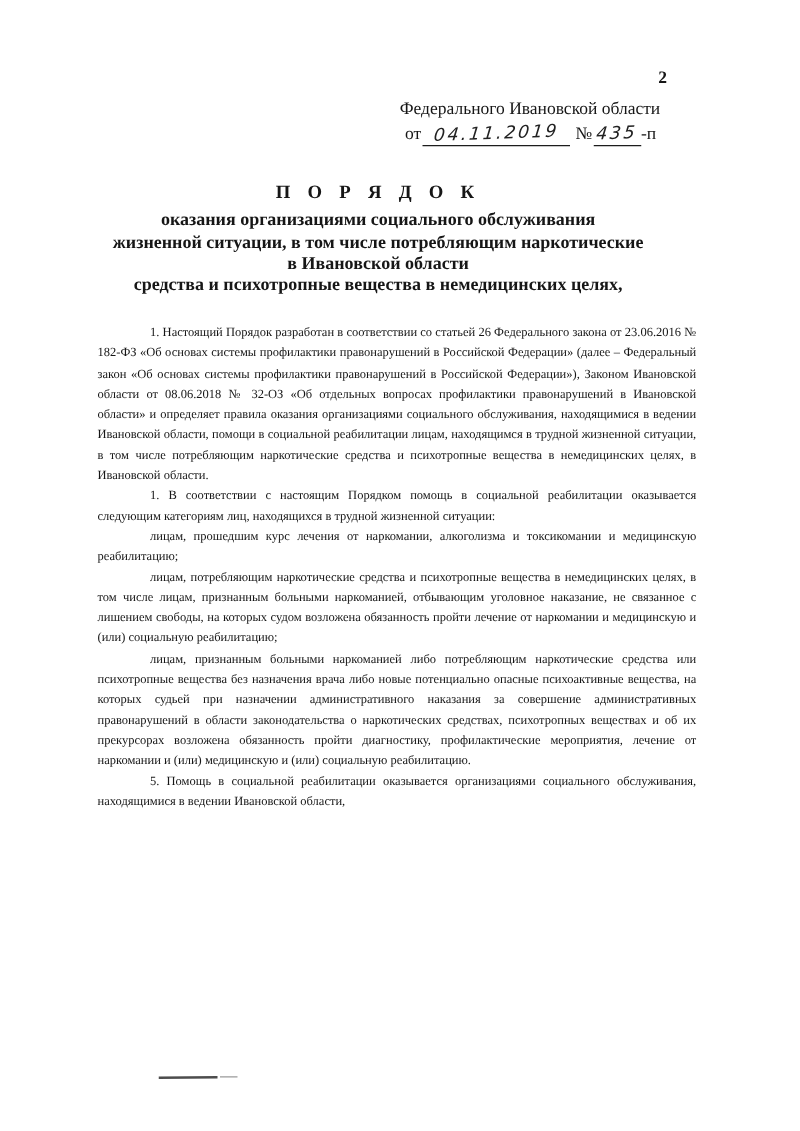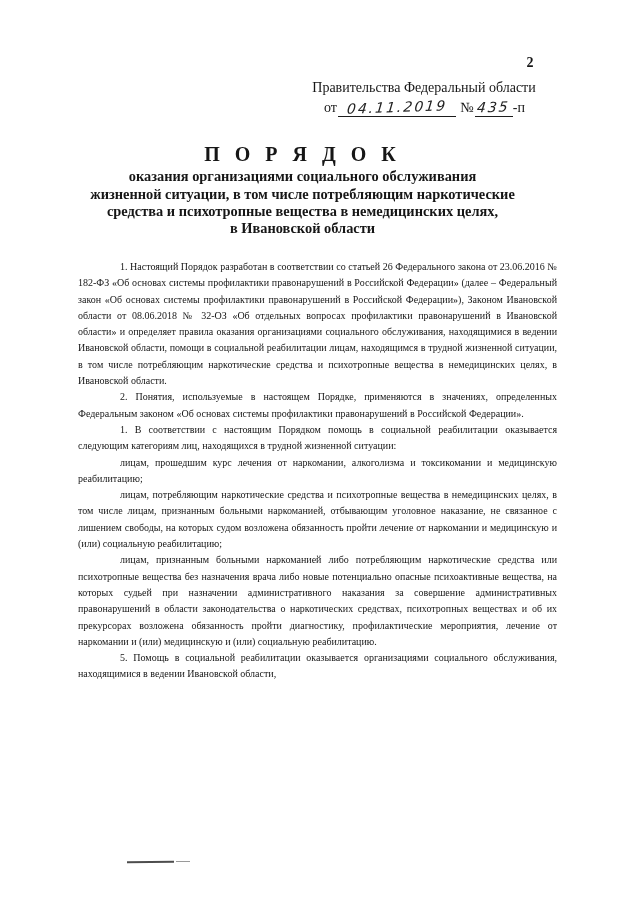--- a/index.html
+++ b/index.html
@@ -56,21 +56,21 @@
     position: absolute;
     top: 146px;
     left: 55px;
     width: 495px;
     text-align: center;
     font-weight: bold;
     font-size: 14.4px;
     line-height: 17.3px;
   }
   .title-heading {
-    font-size: 20px;
+    font-size: 15px;
     letter-spacing: 5px;
     margin-bottom: 5px;
   }
   .doc-body {
     position: absolute;
     top: 259px;
     left: 78px;
     width: 479px;
     font-size: 10px;
     line-height: 16.3px;
@@ -96,38 +96,37 @@
   }
 </style>
 </head>
 <body>
 
 <div class="page">
 
   <div class="page-number">2</div>
 
   <div class="annex">
-    <div>Правительства Федеральный области</div>
+    <div>Федерального Ивановской области</div>
     <div class="annex-ref">
       <span class="label">от</span><span class="fill fill-date"><span class="hand">04.11.2019</span></span>
       <span class="label">№</span><span class="fill fill-num"><span class="hand">435</span></span><span>-п</span>
     </div>
   </div>
 
   <div class="title-block">
     <div class="title-heading">П О Р Я Д О К</div>
     <div>оказания организациями социального обслуживания</div>
     <div>жизненной ситуации, в том числе потребляющим наркотические</div>
+    <div>в Ивановской области</div>
     <div>средства и психотропные вещества в немедицинских целях,</div>
-    <div>в Ивановской области</div>
   </div>
 
   <div class="doc-body">
     <p>1. Настоящий Порядок разработан в соответствии со статьей 26 Федерального закона от 23.06.2016 № 182-ФЗ «Об основах системы профилактики правонарушений в Российской Федерации» (далее – Федеральный закон «Об основах системы профилактики правонарушений в Российской Федерации»), Законом Ивановской области от 08.06.2018 № 32-ОЗ «Об отдельных вопросах профилактики правонарушений в Ивановской области» и определяет правила оказания организациями социального обслуживания, находящимися в ведении Ивановской области, помощи в социальной реабилитации лицам, находящимся в трудной жизненной ситуации, в том числе потребляющим наркотические средства и психотропные вещества в немедицинских целях, в Ивановской области.</p>
-    <p>2. Понятия, используемые в настоящем Порядке, применяются в значениях, определенных Федеральным законом «Об основах системы профилактики правонарушений в Российской Федерации».</p>
     <p>1. В соответствии с настоящим Порядком помощь в социальной реабилитации оказывается следующим категориям лиц, находящихся в трудной жизненной ситуации:</p>
     <p>лицам, прошедшим курс лечения от наркомании, алкоголизма и токсикомании и медицинскую реабилитацию;</p>
     <p>лицам, потребляющим наркотические средства и психотропные вещества в немедицинских целях, в том числе лицам, признанным больными наркоманией, отбывающим уголовное наказание, не связанное с лишением свободы, на которых судом возложена обязанность пройти лечение от наркомании и медицинскую и (или) социальную реабилитацию;</p>
     <p>лицам, признанным больными наркоманией либо потребляющим наркотические средства или психотропные вещества без назначения врача либо новые потенциально опасные психоактивные вещества, на которых судьей при назначении административного наказания за совершение административных правонарушений в области законодательства о наркотических средствах, психотропных веществах и об их прекурсорах возложена обязанность пройти диагностику, профилактические мероприятия, лечение от наркомании и (или) медицинскую и (или) социальную реабилитацию.</p>
     <p>5. Помощь в социальной реабилитации оказывается организациями социального обслуживания, находящимися в ведении Ивановской области,</p>
   </div>
 
   <div class="scan-line"></div>
   <div class="scan-dot"></div>
 

